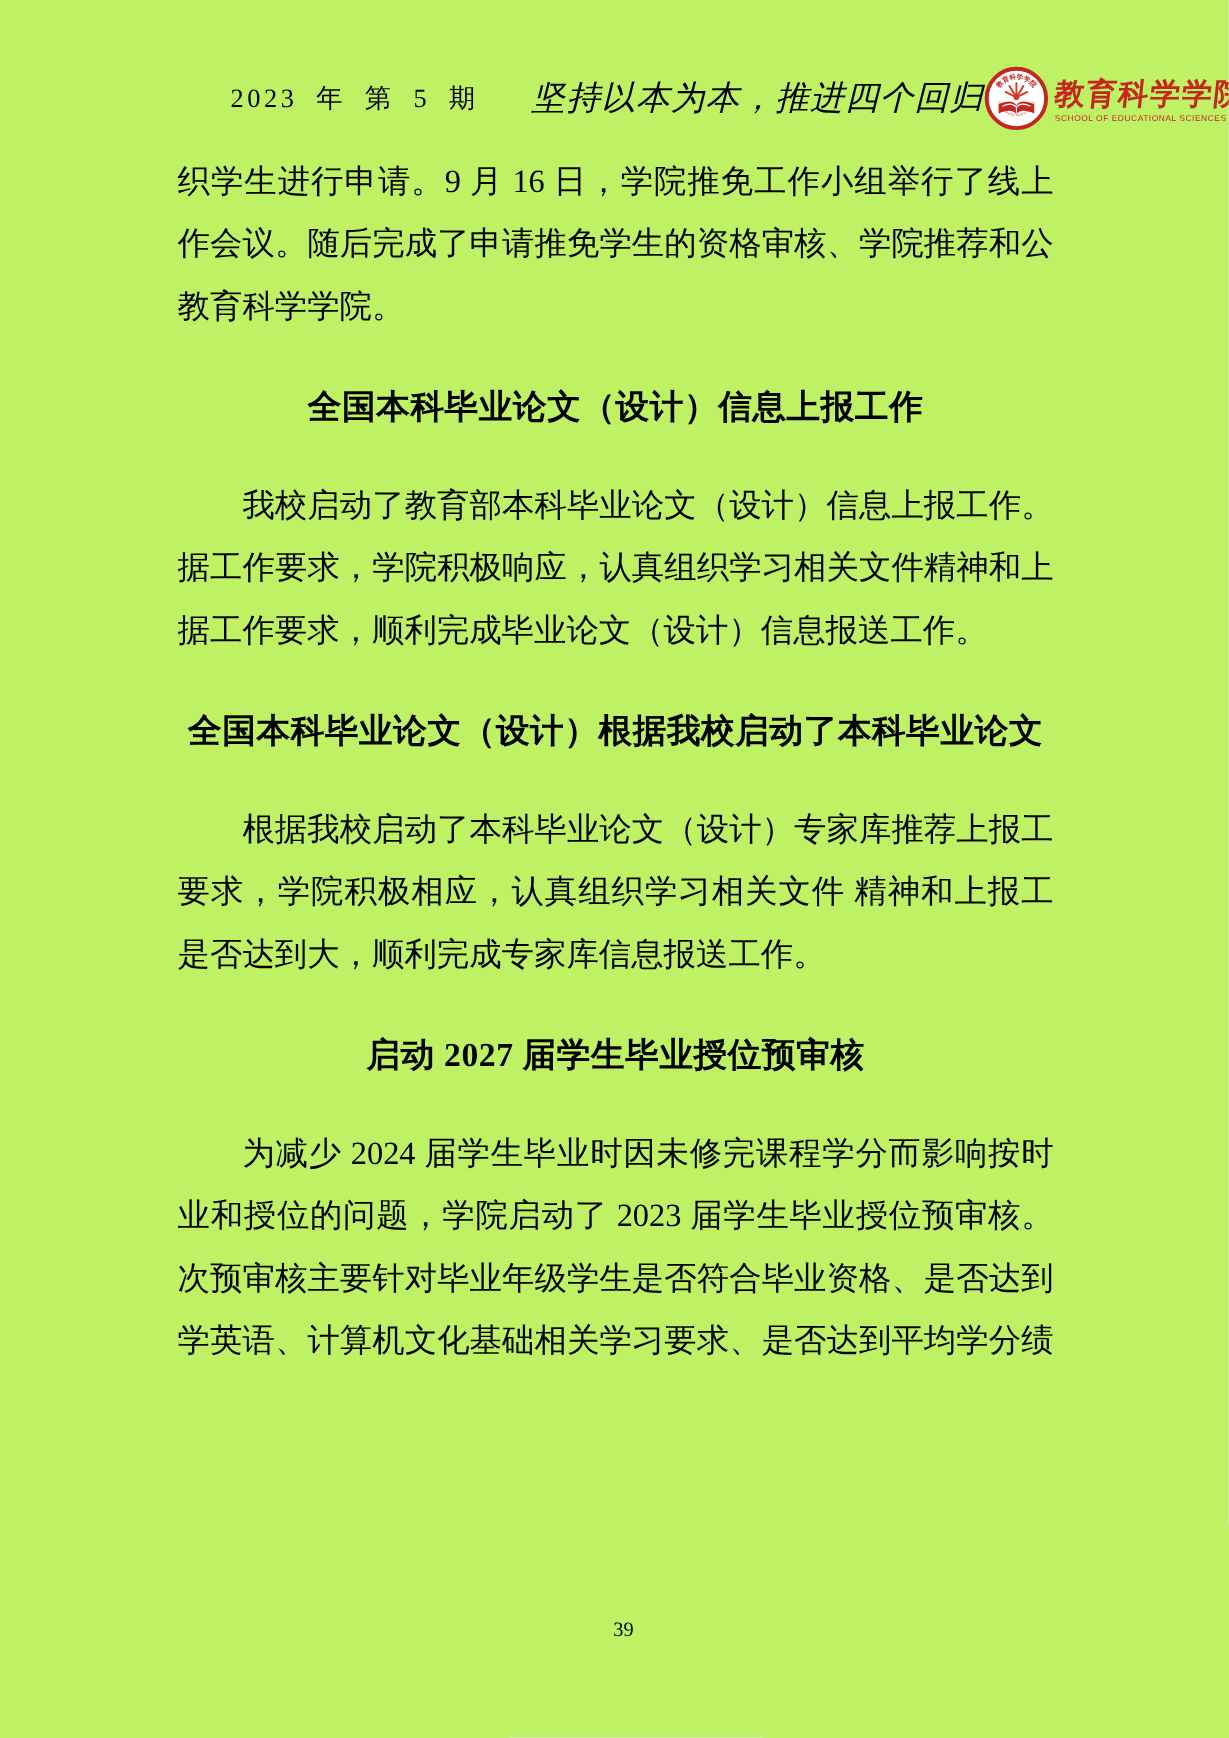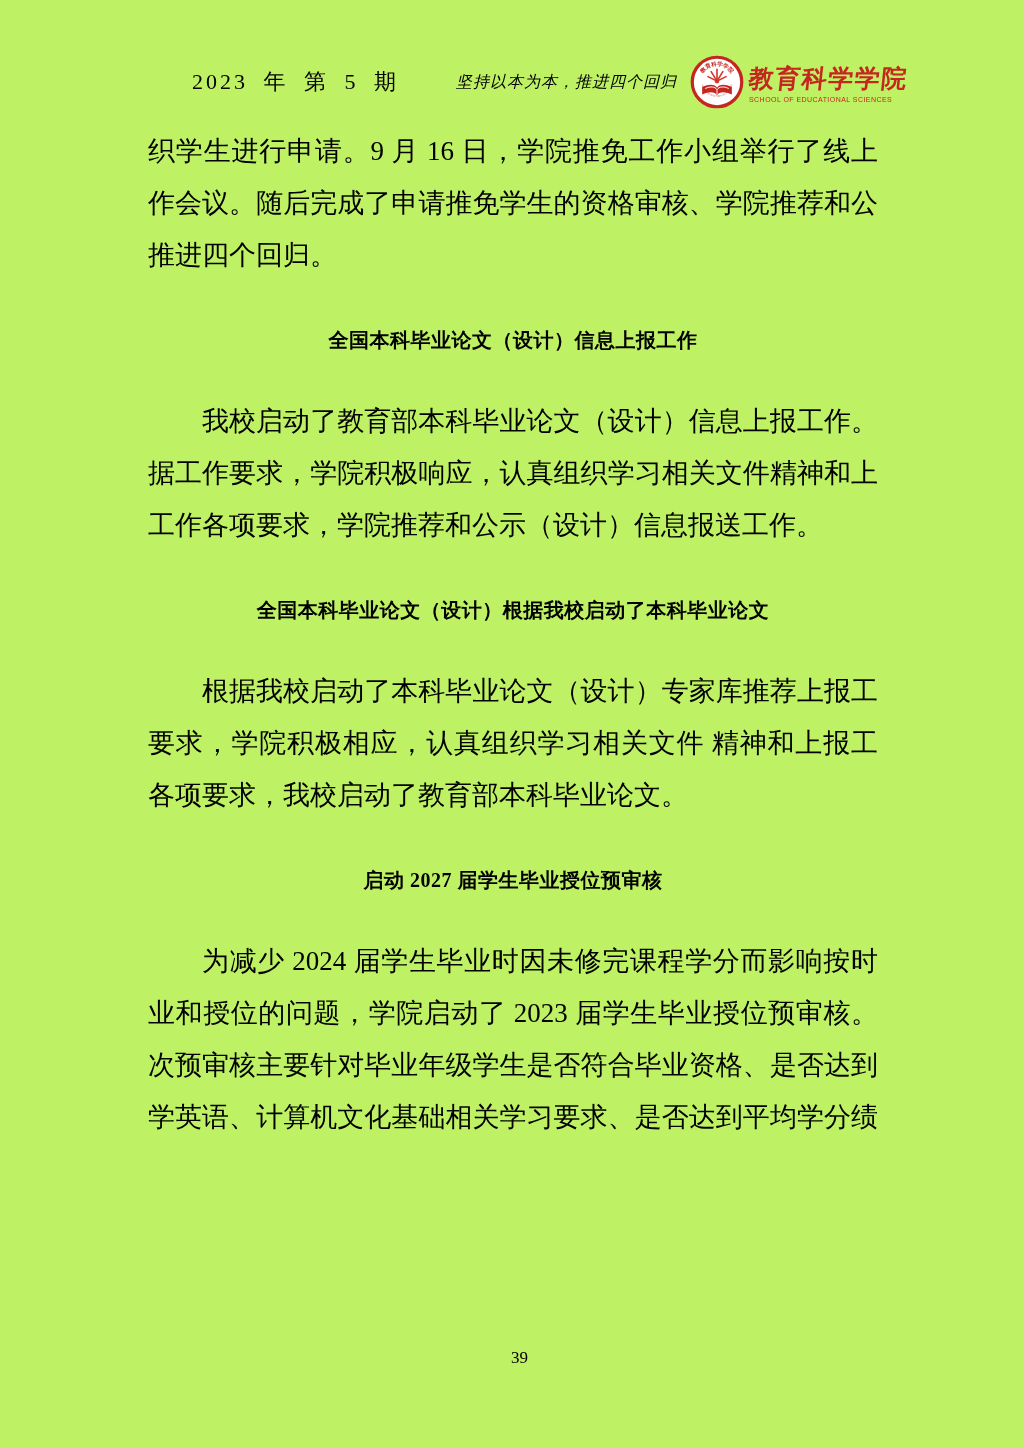--- a/index.html
+++ b/index.html
@@ -14,21 +14,21 @@
   }
   
   .header {
     position:absolute; top:52px; left:192px; width:716px; height:60px;
     display:flex; align-items:center; justify-content:space-between;
   }
   .issue {
     font-size:22px; letter-spacing:3px; word-spacing:7px; white-space:nowrap;
   }
   .slogan {
-    font-size:16px; font-style:italic; letter-spacing:1px; white-space:nowrap;margin-left:44px;
+    font-size:28px; font-style:italic; letter-spacing:1px; white-space:nowrap;margin-left:44px;
   }
   .brand { display:flex; align-items:center; }
   .brand svg { display:block; }
   .brand-text { margin-left:5px; }
   .school-cn {
     font-size:25px; font-weight:bold; color:#c5261f;
     letter-spacing:1.5px; white-space:nowrap; transform:skewX(-6deg);
   }
   .school-en {
     font-size:7px; color:#c5261f; letter-spacing:0.45px; margin-top:1px;
@@ -42,21 +42,21 @@
   .line {
     height:52px; line-height:52px; overflow:hidden; white-space:nowrap;
   }
   .line.fill {
     white-space:normal;
     text-align:justify; text-align-last:justify; text-justify:inter-character;
   }
   .line.indent { text-indent:54px; }
   .heading {
     height:52px; line-height:52px; margin:33px 0 29px;
-    font-size:20px; font-weight:bold; text-align:center;
+    font-size:28px; font-weight:bold; text-align:center;
     letter-spacing:0.5px; overflow:hidden;
   }
   
   .page-num {
     position:absolute; top:1348px; left:0; right:0;
     text-align:center; font-size:17px;padding-left:15px;
   }
 </style>
 </head>
 <body>
@@ -98,37 +98,37 @@
         <div class="school-en">SCHOOL OF EDUCATIONAL SCIENCES</div>
       </div>
     </div>
   </div>
 
   <div class="content">
 
     <div class="para">
       <div class="line fill">织学生进行申请。9 月 16 日，学院推免工作小组举行了线上工</div>
       <div class="line fill">作会议。随后完成了申请推免学生的资格审核、学院推荐和公示、</div>
-      <div class="line">推进四个回归。</div>
+      <div class="line">教育科学学院。</div>
     </div>
 
     <div class="heading">全国本科毕业论文（设计）信息上报工作</div>
 
     <div class="para">
       <div class="line fill indent">我校启动了教育部本科毕业论文（设计）信息上报工作。根</div>
       <div class="line fill">据工作要求，学院积极响应，认真组织学习相关文件精神和上报</div>
-      <div class="line">工作各项要求，学院推荐和公示（设计）信息报送工作。</div>
+      <div class="line">据工作要求，顺利完成毕业论文（设计）信息报送工作。</div>
     </div>
 
     <div class="heading">全国本科毕业论文（设计）根据我校启动了本科毕业论文</div>
 
     <div class="para">
       <div class="line fill indent">根据我校启动了本科毕业论文（设计）专家库推荐上报工作</div>
       <div class="line fill">要求，学院积极相应，认真组织学习相关文件 精神和上报工作</div>
-      <div class="line">各项要求，我校启动了教育部本科毕业论文。</div>
+      <div class="line">是否达到大，顺利完成专家库信息报送工作。</div>
     </div>
 
     <div class="heading">启动 2027 届学生毕业授位预审核</div>
 
     <div class="para">
       <div class="line fill indent">为减少 2024 届学生毕业时因未修完课程学分而影响按时毕</div>
       <div class="line fill">业和授位的问题，学院启动了 2023 届学生毕业授位预审核。本</div>
       <div class="line fill">次预审核主要针对毕业年级学生是否符合毕业资格、是否达到大</div>
       <div class="line fill">学英语、计算机文化基础相关学习要求、是否达到平均学分绩点</div>
     </div>

